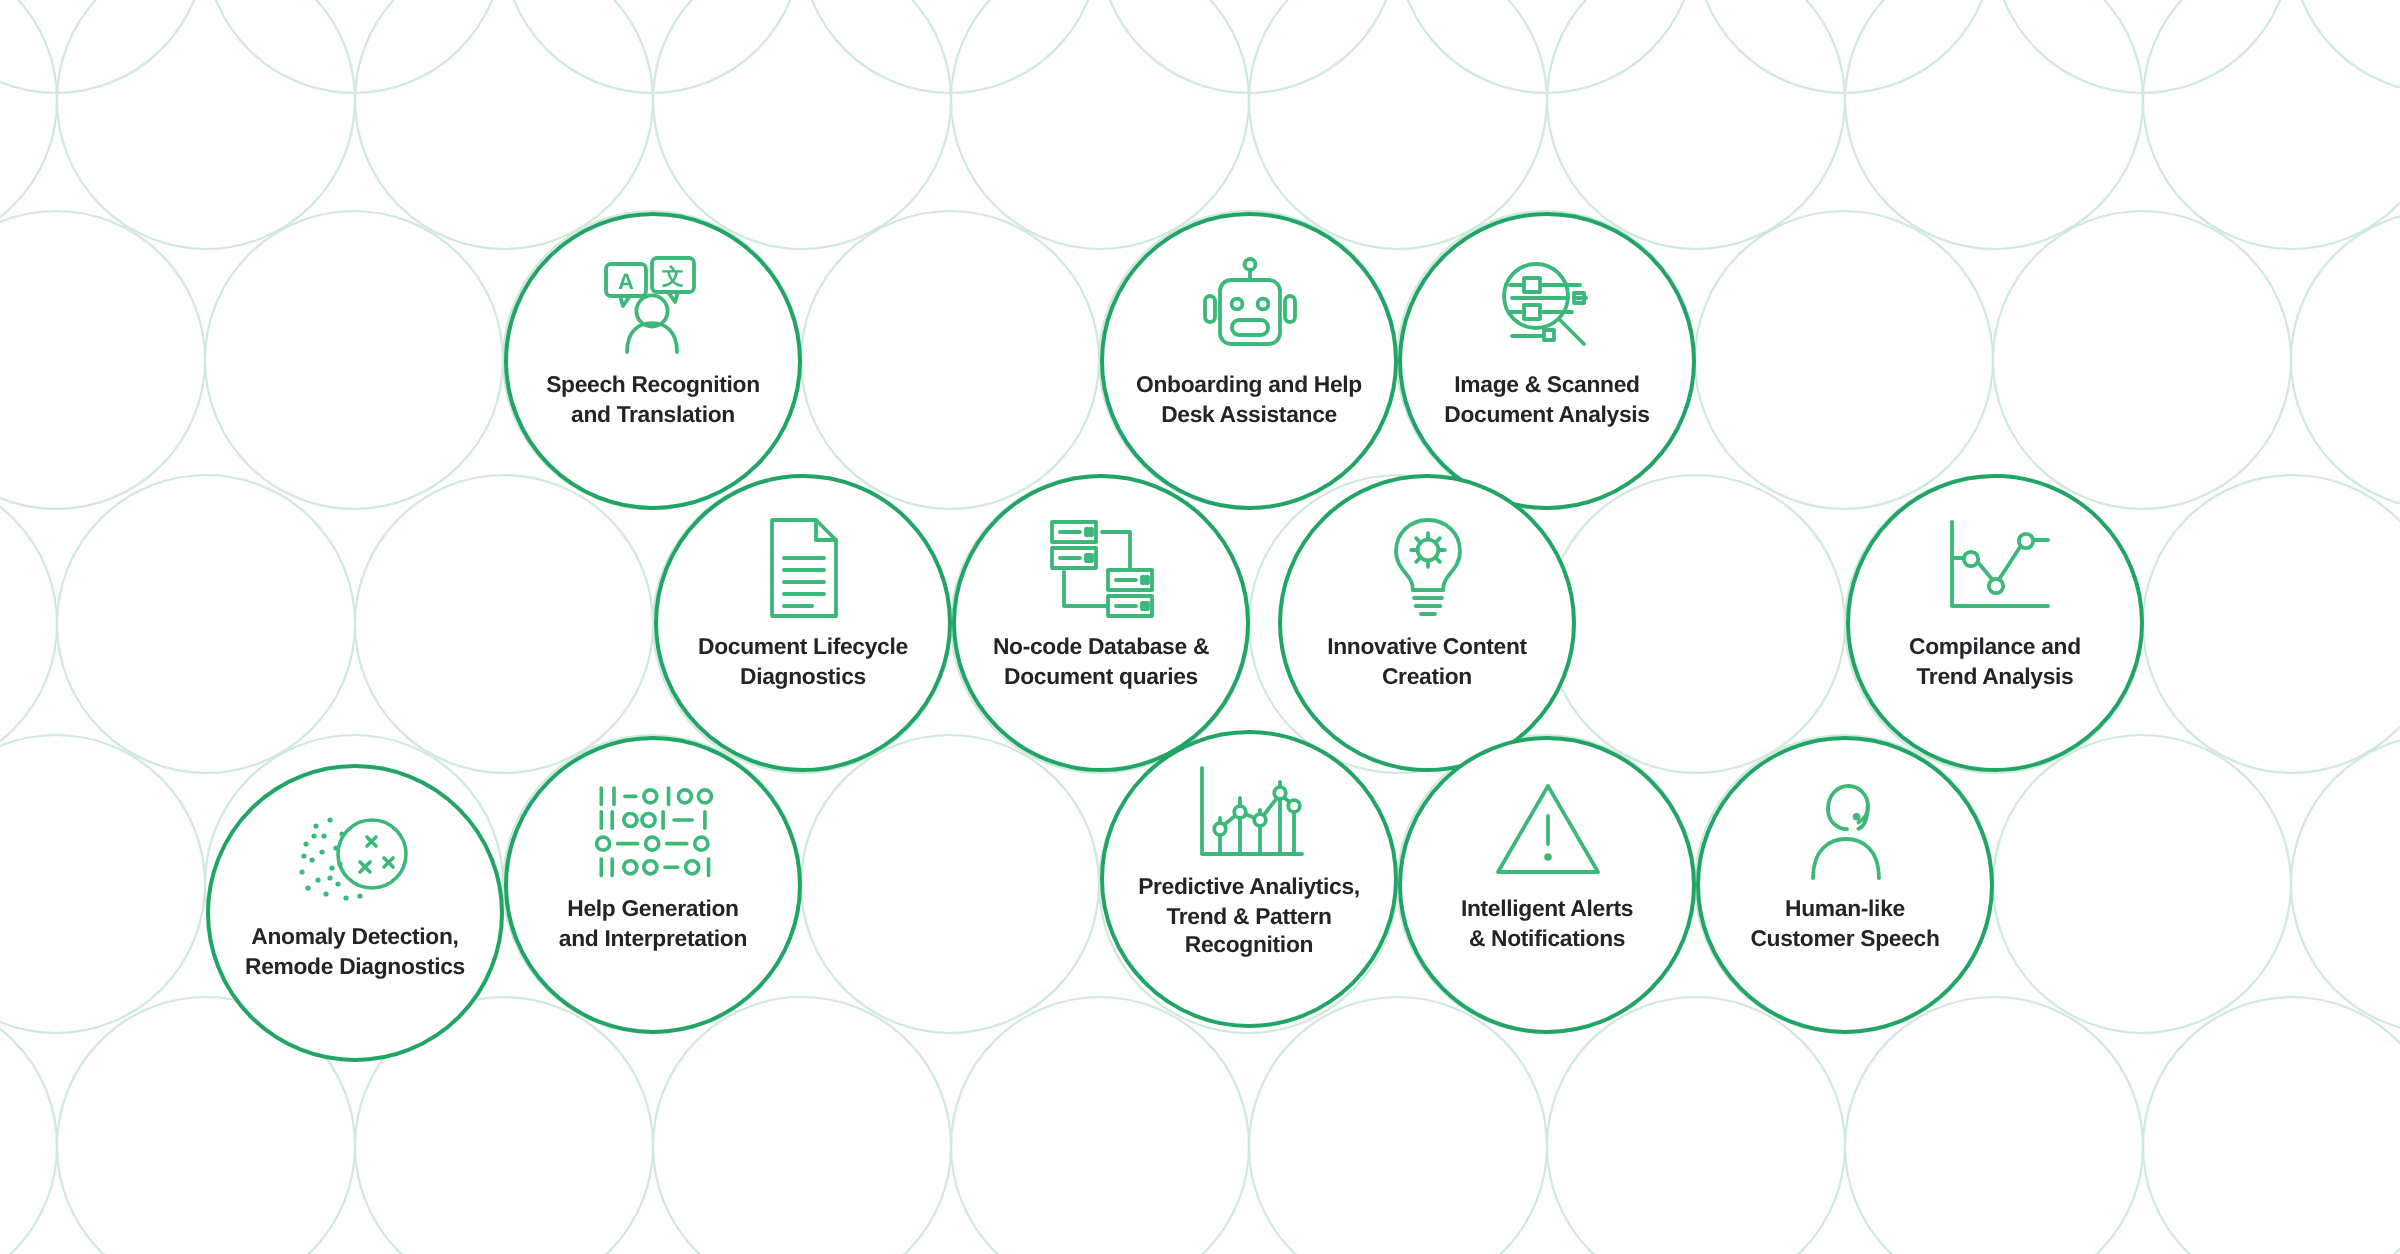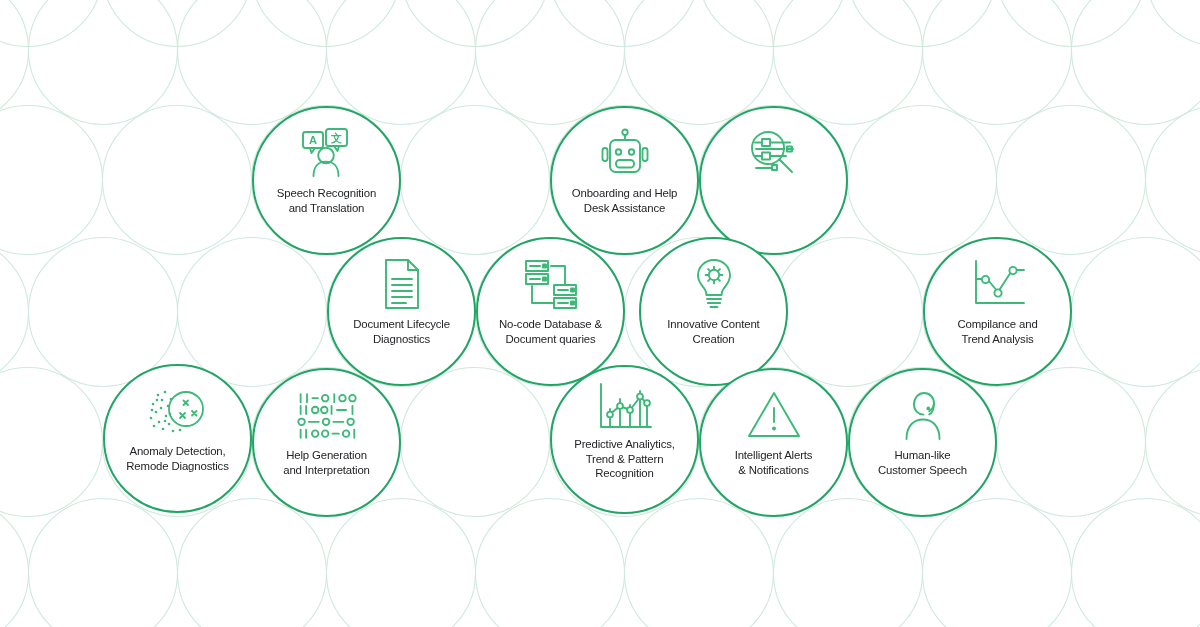--- a/index.html
+++ b/index.html
@@ -31,21 +31,21 @@
     margin-top:19px;
     width:60px;height:52px;
     display:flex;align-items:center;justify-content:center;
   }
   .fc-icon svg{display:block;}
   .fc-label{
     margin-top:7px;
     width:152px;
     text-align:center;
     font-size:11.4px;
-    font-weight:normal;
+    font-weight:bold;
     line-height:14.6px;
     color:#232427;
     letter-spacing:-0.15px;
     white-space:pre-line;
   }
   
   .feature-circle.lines3 .fc-icon{margin-top:14px;}
   .feature-circle.lines3 .fc-label{margin-top:4px;}
 </style>
 </head>
@@ -169,20 +169,22 @@
         <rect x="16" y="11" width="8" height="7"></rect>
         <path d="M9 14.5 L16 14.5 M24 14.5 L44 14.5"></path>
         <rect x="41" y="18.5" width="5" height="5"></rect>
         <path d="M10 21 L38 21 M41 21 L47 21"></path>
         <rect x="16" y="24.5" width="8" height="7"></rect>
         <path d="M9 28 L16 28 M24 28 L40 28"></path>
         <path d="M10 40 L26 40"></path>
         <rect x="26" y="37" width="5" height="5"></rect>
       </svg>
     </div>
+    <div class="fc-label">Image &amp; Scanned
+Document Analysis</div>
   </div>
 
   <div class="feature-circle" style="left:327px;top:237px;">
     <div class="fc-icon">
       <svg width="44" height="52" viewBox="0 0 44 52" fill="none" stroke="#3cb878" stroke-width="1.9" stroke-linecap="round" stroke-linejoin="round">
         <path d="M6 2 L28 2 L38 12 L38 50 L6 50 Z"></path>
         <path d="M28 2 L28 12 L38 12"></path>
         <path d="M12 21 H32 M12 27 H32 M12 33 H32 M12 39 H32 M12 45 H26"></path>
       </svg>
     </div>
@@ -237,21 +239,21 @@
         <path d="M46 11 L54 11"></path>
         <circle cx="15.5" cy="20.5" r="3.6" fill="#ffffff"></circle>
         <circle cx="28" cy="34" r="3.6" fill="#ffffff"></circle>
         <circle cx="43" cy="11.5" r="3.6" fill="#ffffff"></circle>
       </svg>
     </div>
     <div class="fc-label">Compilance and
 Trend Analysis</div>
   </div>
 
-  <div class="feature-circle" style="left:103px;top:364px;align-items:center;">
+  <div class="feature-circle" style="left:103px;top:382px;align-items:center;">
     <div class="fc-icon">
       <svg width="58" height="50" viewBox="0 0 58 50" fill="none" stroke="#3cb878" stroke-width="1.8" stroke-linecap="round" stroke-linejoin="round">
         <circle cx="37" cy="23" r="17"></circle>
         <path d="M31 27 l5 5 M36 27 l-5 5"></path>
         <path d="M34.5 14.5 l4.5 4.5 M39 14.5 l-4.5 4.5"></path>
         <path d="M43 25 l4.5 4.5 M47.5 25 l-4.5 4.5"></path>
         <g fill="#3cb878" stroke="none">
           <circle cx="4" cy="18" r="1.3"></circle>
             <circle cx="9" cy="9" r="1.3"></circle>
           <circle cx="13" cy="14" r="1.3"></circle>

